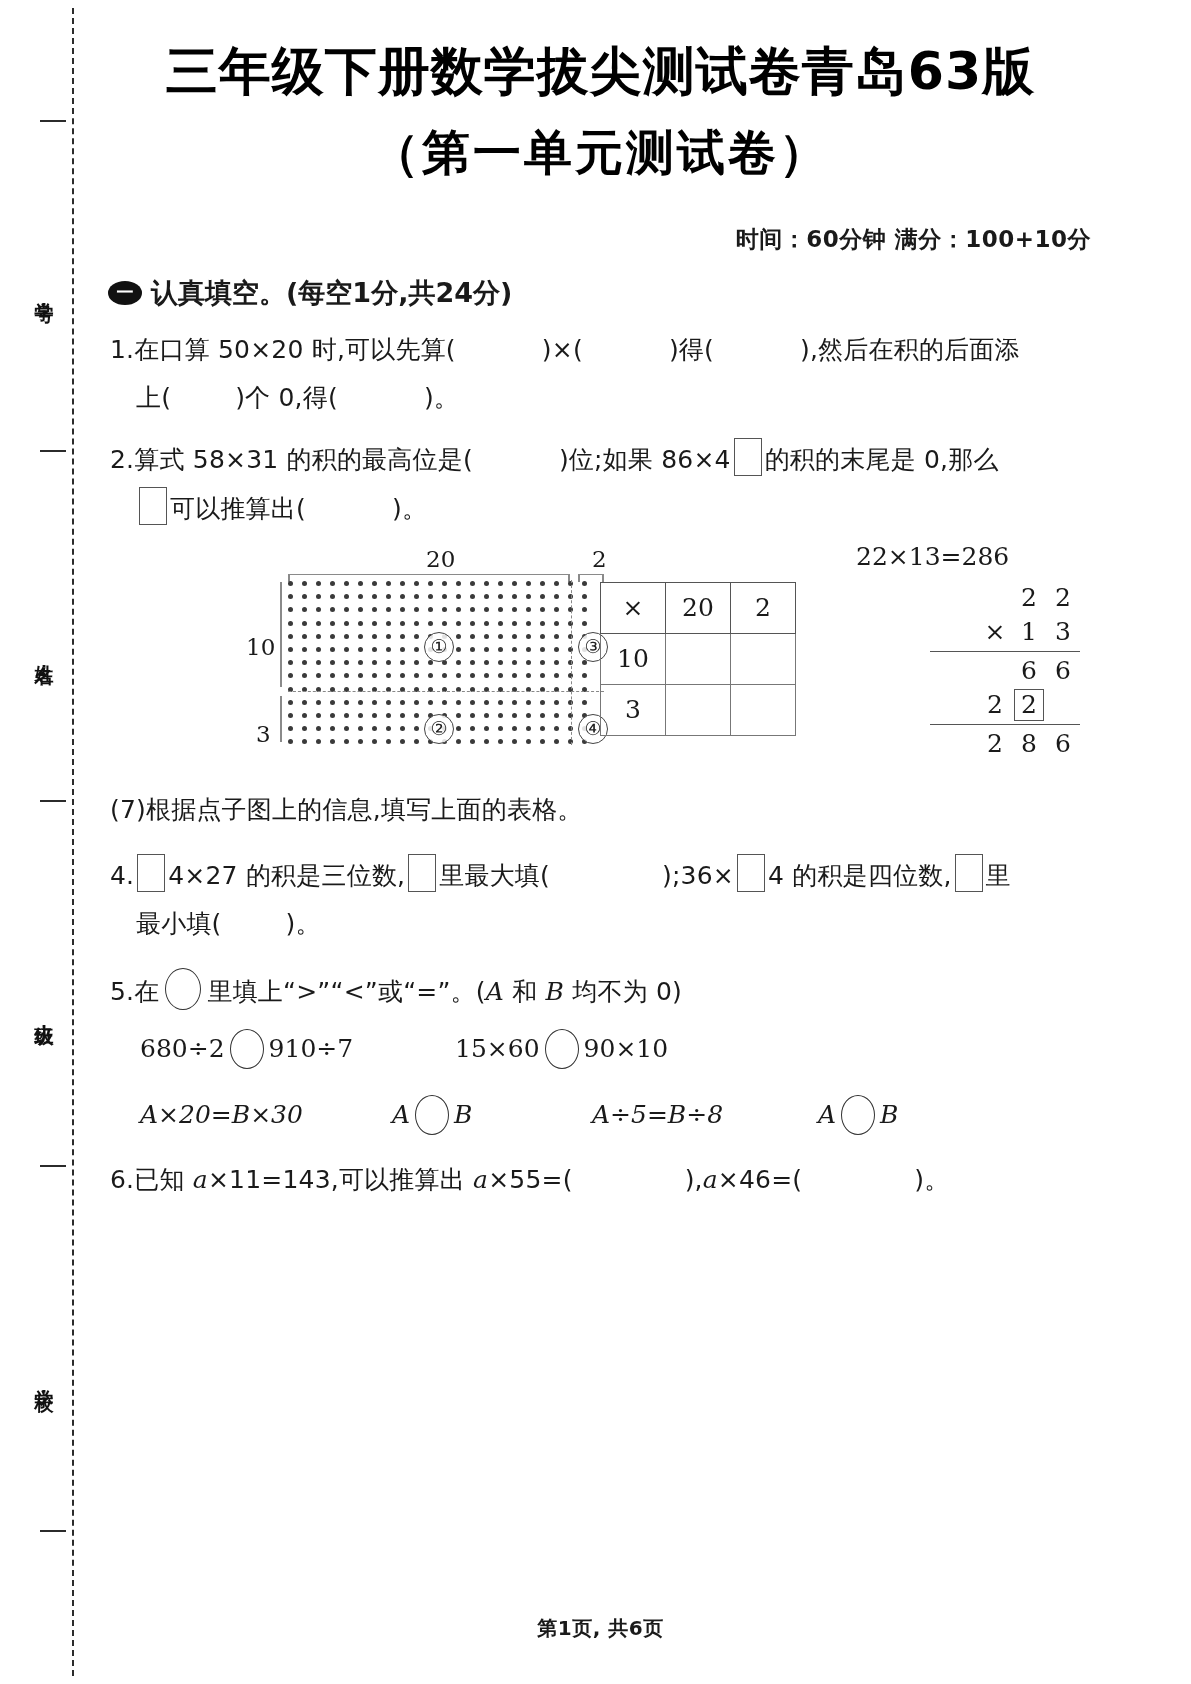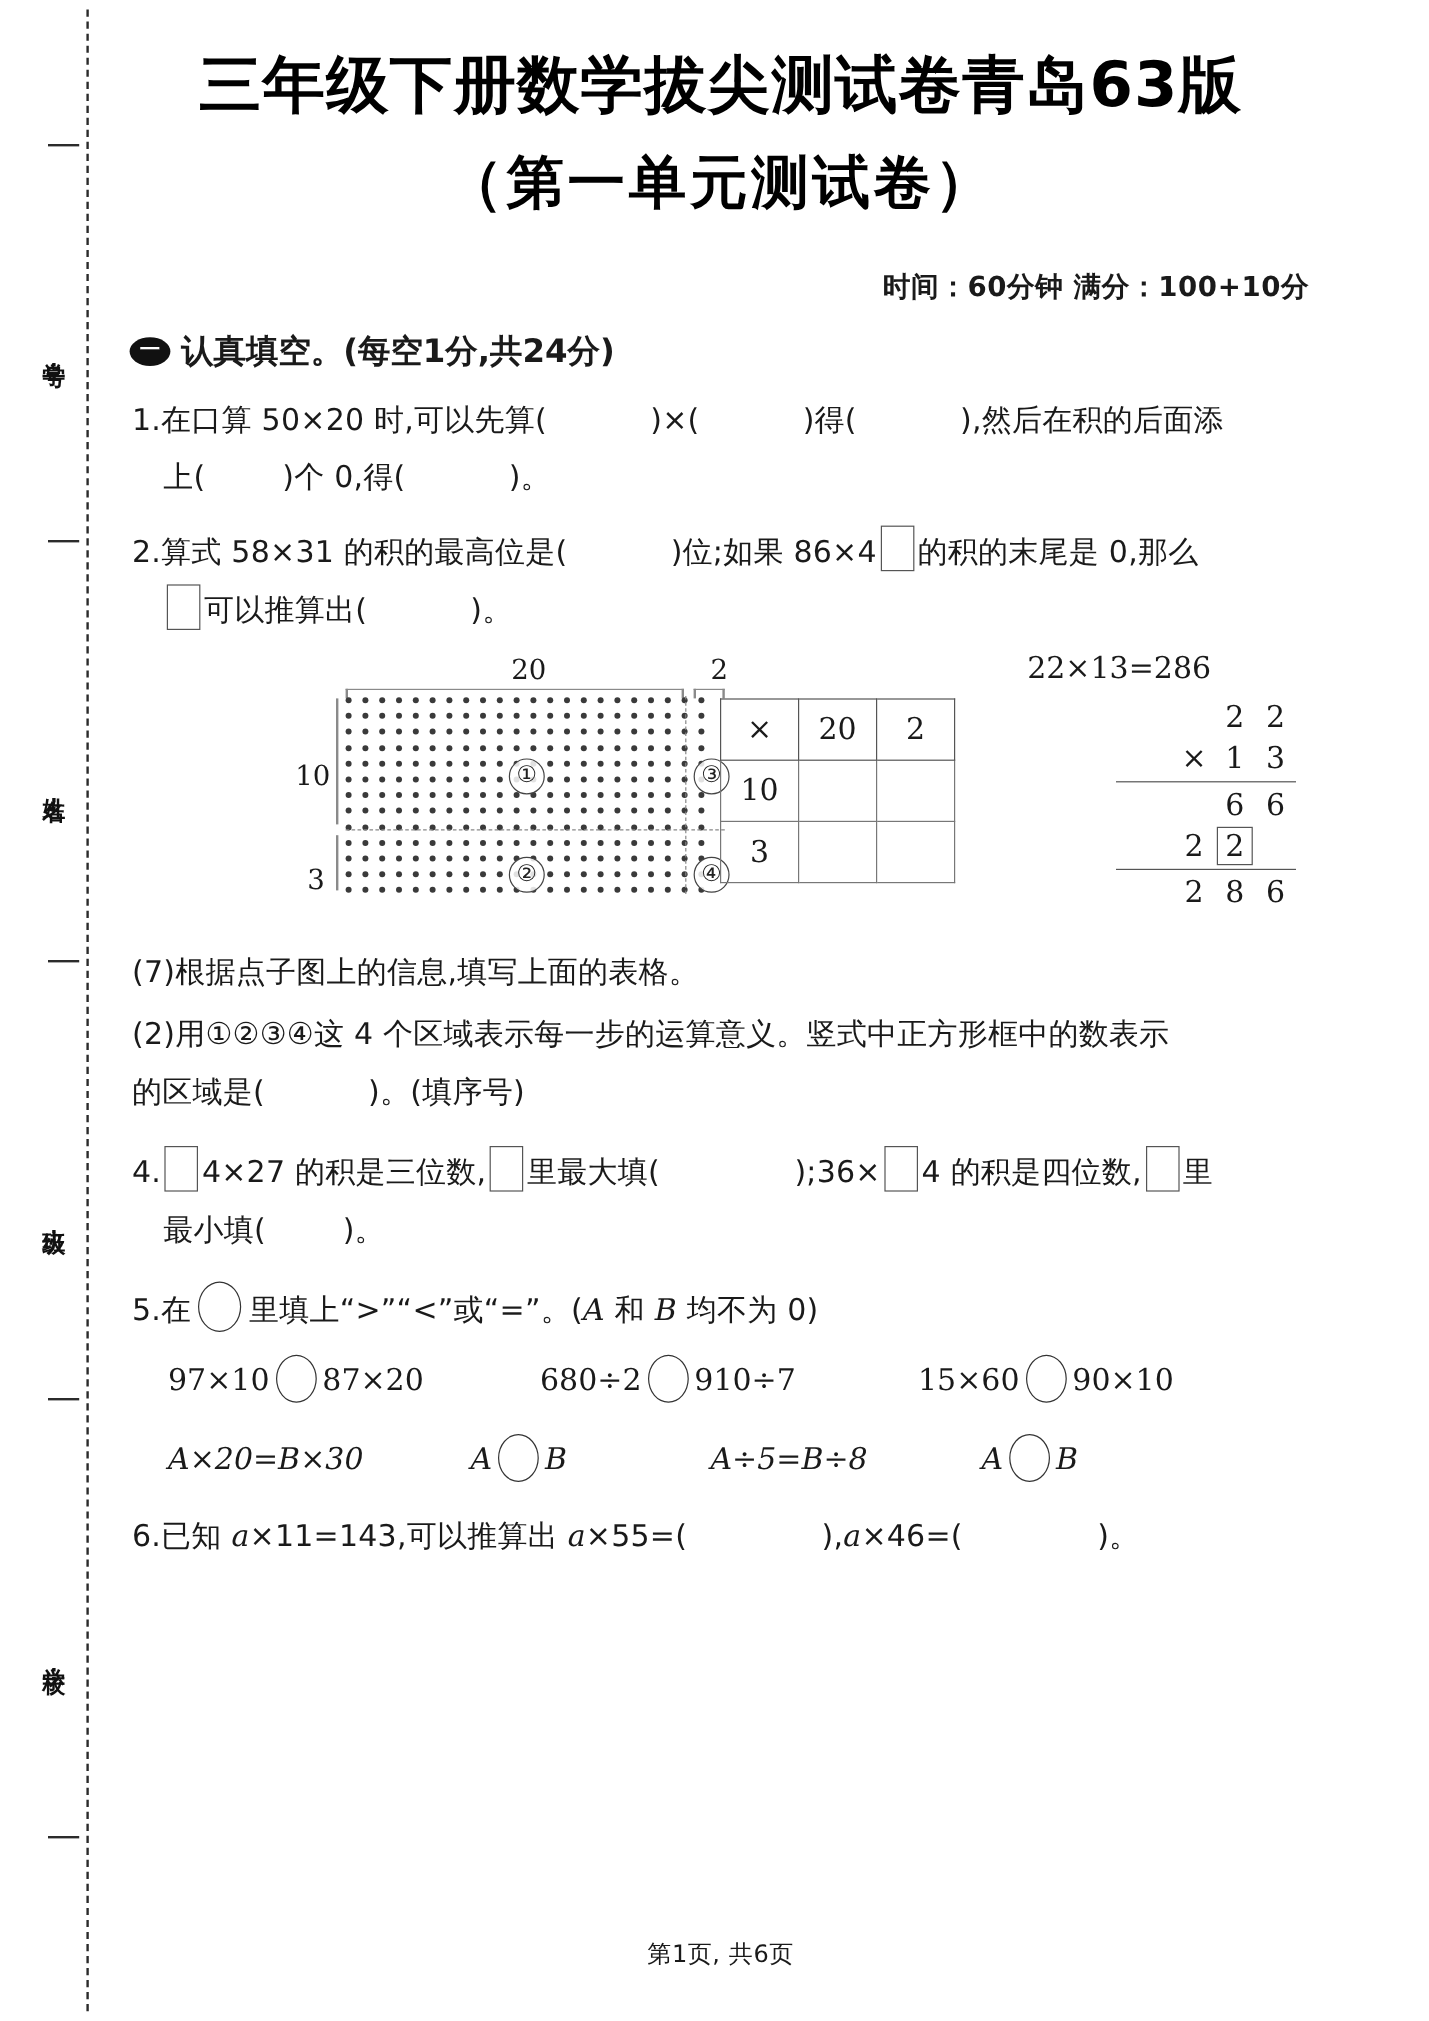--- a/index.html
+++ b/index.html
@@ -267,21 +267,21 @@
   }
   .cmp-item { display: flex; align-items: center; }
 
   
   .footer {
     position: absolute;
     left: 0; right: 0;
     bottom: 42px;
     text-align: center;
     font-size: 20px;
-    font-weight: normal;
+    font-weight: bold;
     letter-spacing: 0.5px;
   }
 </style>
 </head>
 <body>
 
 <div id="page-edge">
   <div class="dash-line"></div>
 
   <div class="side-tick" style="top:120px;"></div>
@@ -687,44 +687,33 @@
         <span class="vc-cell">2</span>
         <span class="vc-cell">8</span>
         <span class="vc-cell">6</span>
       </div>
     </div>
   </div>
 
   <div class="q" style="margin-top:22px;">
     <span>(7)根据点子图上的信息,填写上面的表格。</span>
   </div>
-  <div class="q" style="margin-top:6px;">
-    <span>(2)用①②③④这 4 个区域表示每一步的运算意义。竖式中正方形框中的数表示</span>
-    <div style="margin-top:2px;">
-      <span>的区域是(</span><span class="gap-m"></span><span>)。(填序号)</span>
-    </div>
-  </div>
 
   <div class="q" style="margin-top:20px;">
     <span>4.</span><span class="sq"></span><span>4×27 的积是三位数,</span><span class="sq"></span><span>里最大填(</span><span class="gap-l"></span><span>);36×</span><span class="sq"></span><span>4 的积是四位数,</span><span class="sq"></span><span>里</span>
     <div style="margin-top:2px;">
       <span class="indent"></span><span>最小填(</span><span class="gap-s"></span><span>)。</span>
     </div>
   </div>
 
   <div class="q" style="margin-top:20px;">
     <span>5.在</span><span class="circ"></span><span>里填上“&gt;”“&lt;”或“=”。(</span><span class="ital">A</span><span> 和 </span><span class="ital">B</span><span> 均不为 0)</span>
   </div>
 
   <div class="cmp-row">
-    <span class="cmp-item" style="width:310px;">
-      <span>97×10</span>
-        <span class="circ-sm"></span>
-        <span>87×20</span>
-    </span>
     <span class="cmp-item" style="width:315px;">
       <span>680÷2</span>
         <span class="circ-sm"></span>
         <span>910÷7</span>
     </span>
     <span class="cmp-item">
       <span>15×60</span>
         <span class="circ-sm"></span>
         <span>90×10</span>
     </span>

